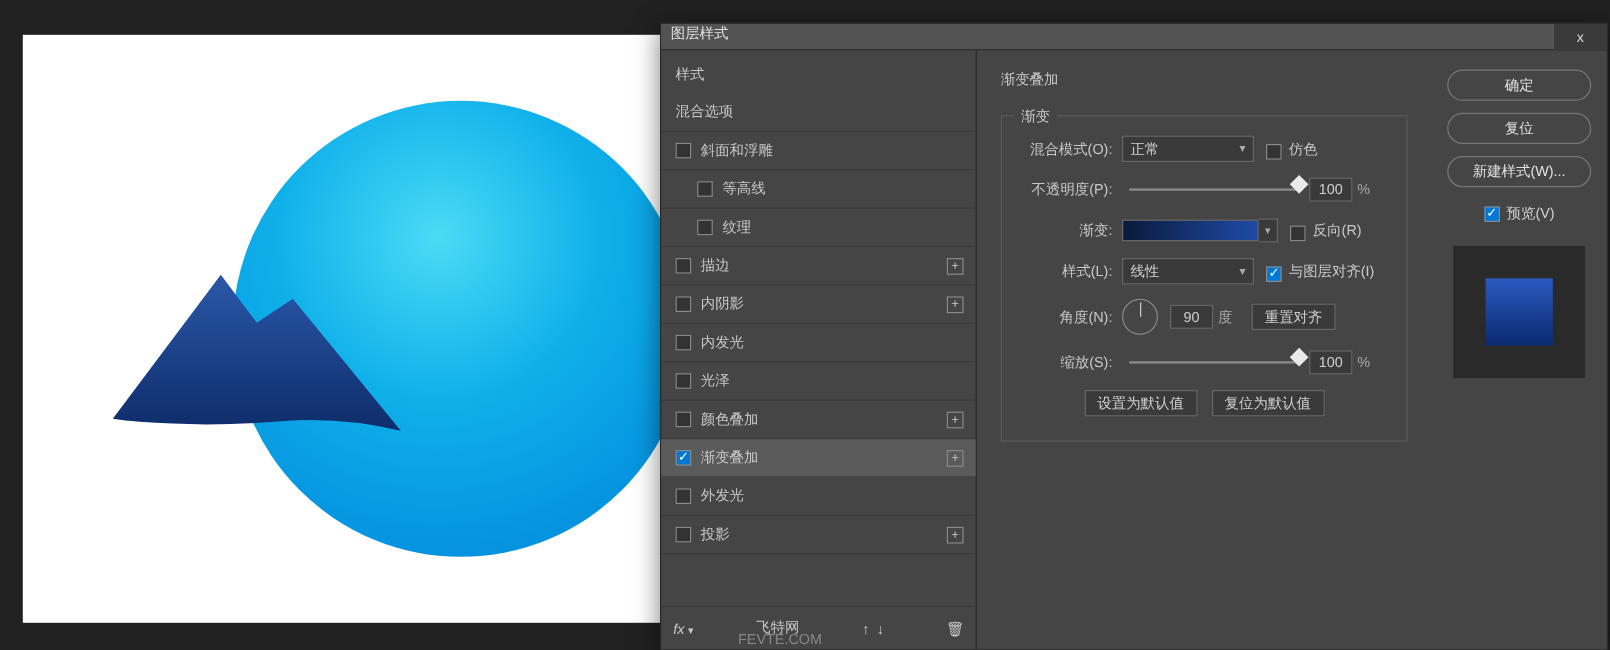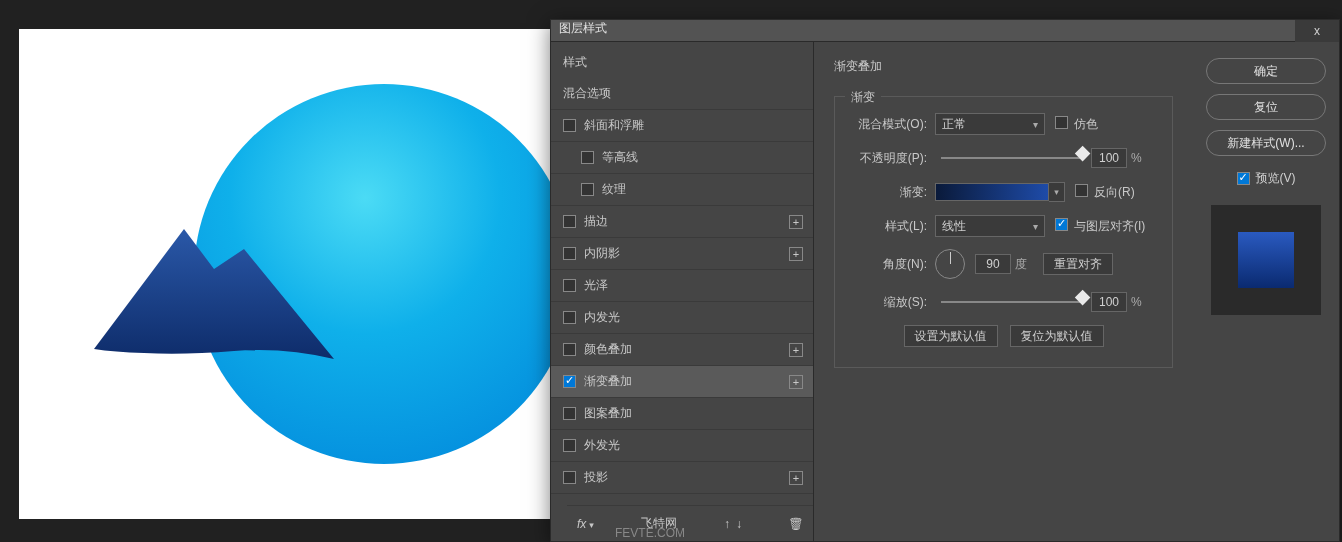--- a/index.html
+++ b/index.html
@@ -17,39 +17,39 @@
 .dialog-body { display: flex; height: calc(100% - 22px); }
 
 .styles-col { width: 263px; padding: 10px 0 0 0; color: #c8c8c8; position: relative; border-right: 1px solid #2a2a2a; }
 .styles-row { padding: 7px 12px; display: flex; align-items: center; gap: 8px; border-bottom: 1px solid #3a3a3a; position: relative; }
 .styles-row.selected { background: #5a5a5a; }
 .styles-row.sub { padding-left: 30px; }
 .chk { width: 13px; height: 13px; border: 1px solid #888; background: #333; display: inline-block; position: relative; }
 .chk.checked { background: #0078d7; }
 .chk.checked::after { content: "✓"; color: #fff; position: absolute; left: 1px; top: -2px; font-size: 11px; }
 .plus-btn { position: absolute; right: 10px; width: 14px; height: 14px; border: 1px solid #888; display: flex; align-items: center; justify-content: center; color: #c8c8c8; font-size: 11px; }
-.styles-footer { position: absolute; bottom: 0; left: 16px; right: 0; height: 36px; border-top: 1px solid #3a3a3a; padding: 0 10px; display: flex; align-items: center; justify-content: space-between; color: #c8c8c8; }
+.styles-footer { position: absolute; bottom: 0; left: 0; right: 0; height: 36px; border-top: 1px solid #3a3a3a; padding: 0 10px; display: flex; align-items: center; justify-content: space-between; color: #c8c8c8; }
 .fx-icon { font-style: italic; }
 .arrows { display:flex; gap:6px; }
 .trash { width: 14px; display:flex; justify-content:center; }
 
 .settings-col { flex: 1; padding: 16px 20px; color: #c8c8c8; position: relative; }
 .fieldset { border: 1px solid #5a5a5a; padding: 16px 14px 20px; position: relative; margin-top: 21px; }
 .fieldset-legend { position: absolute; top: -8px; left: 10px; background: #454545; padding: 0 6px; color: #c8c8c8; }
 .field-row { display: flex; align-items: center; margin-bottom: 12px; min-height: 22px; }
 .field-label { width: 86px; text-align: right; padding-right: 8px; color: #c8c8c8; }
 .dropdown { background: #3a3a3a; border: 1px solid #666; color: #d0d0d0; height: 22px; display: flex; align-items: center; padding: 0 6px; position: relative; min-width: 110px; }
 .dropdown::after { content: "▾"; position: absolute; right: 6px; color: #aaa; font-size: 10px; }
 .grad-swatch { width: 114px; height: 18px; background: linear-gradient(to right, #0a1a3a, #1e4ba8); border: 1px solid #666; }
 .grad-dd { width: 16px; height: 20px; border:1px solid #666; border-left:none; display:flex; align-items:center; justify-content:center; background:#3a3a3a; }
 .slider-track { width: 140px; height: 2px; background: #888; position: relative; margin: 0 6px; }
 .slider-thumb { width: 11px; height: 11px; background: #eaeaea; position: absolute; top: -5px; transform: rotate(45deg) translateX(-50%); }
 .num-input { width: 36px; height: 20px; background: #3a3a3a; border: 1px solid #666; color: #d0d0d0; text-align: center; line-height: 18px; margin: 0 4px; }
 .unit { color: #aaa; }
-.chk-label { display: flex; align-items: flex-start; gap: 6px; margin-left: 10px; color: #c8c8c8; }
+.chk-label { display: flex; align-items: flex-end; gap: 6px; margin-left: 10px; color: #c8c8c8; }
 .angle-dial { width: 30px; height: 30px; border: 1px solid #888; border-radius: 50%; position: relative; margin-right: 6px; }
 .angle-dial::after { content: ""; position: absolute; width: 1px; height: 12px; background: #ccc; left: 50%; top: 2px; transform-origin: bottom; }
 .btn-small { background: #3a3a3a; border: 1px solid #666; color: #d0d0d0; padding: 3px 10px; height: 22px; display: inline-flex; align-items: center; }
 .btn-row { display: flex; gap: 12px; justify-content: center; margin-top: 10px; }
 
 .actions-col { width: 146px; padding: 16px 10px; display: flex; flex-direction: column; gap: 10px; align-items: center; }
 .action-btn { width: 120px; height: 26px; border-radius: 13px; border: 1px solid #777; background: #454545; color: #e0e0e0; display: flex; align-items: center; justify-content: center; }
 .preview-chk { display: flex; align-items: center; gap: 6px; color: #d0d0d0; margin-top: 4px; }
 .preview-box { width: 110px; height: 110px; background: #2a2a2a; margin-top: 8px; display: flex; align-items: center; justify-content: center; }
 .preview-inner { width: 56px; height: 56px; background: linear-gradient(to bottom, #2a5ac0, #0a2a70); }
@@ -104,39 +104,35 @@
           <span>描边</span>
           <span class="plus-btn">+</span>
         </div>
       <div class="styles-row">
           <span class="chk"></span>
           <span>内阴影</span>
           <span class="plus-btn">+</span>
         </div>
       <div class="styles-row">
           <span class="chk"></span>
+          <span>内发光</span>
+        </div>
+      <div class="styles-row">
+          <span class="chk"></span>
           <span>光泽</span>
-        </div>
-      <div class="styles-row">
-          <span class="chk"></span>
-          <span>内发光</span>
         </div>
       <div class="styles-row">
           <span class="chk"></span>
           <span>颜色叠加</span>
           <span class="plus-btn">+</span>
         </div>
       <div class="styles-row selected">
           <span class="chk checked"></span>
           <span>渐变叠加</span>
           <span class="plus-btn">+</span>
-        </div>
-      <div class="styles-row">
-          <span class="chk"></span>
-          <span>图案叠加</span>
         </div>
       <div class="styles-row">
           <span class="chk"></span>
           <span>外发光</span>
         </div>
       <div class="styles-row">
           <span class="chk"></span>
           <span>投影</span>
           <span class="plus-btn">+</span>
         </div>

